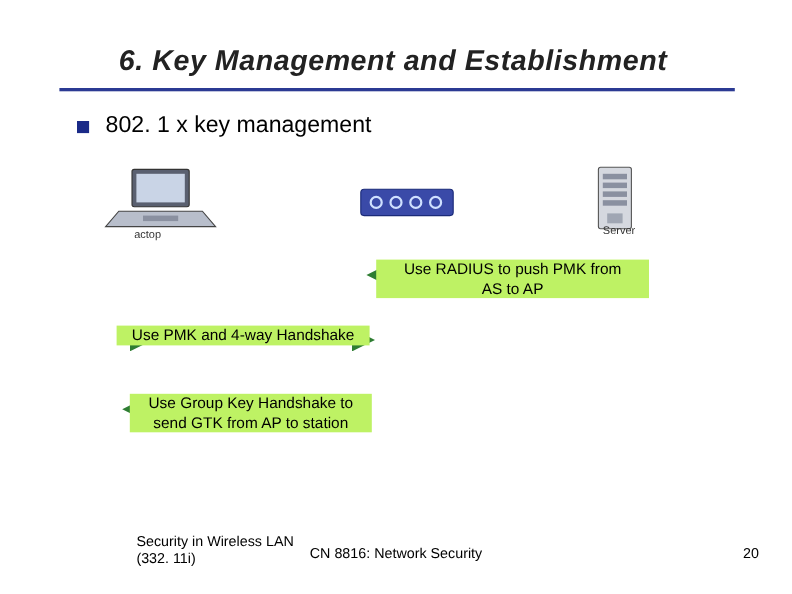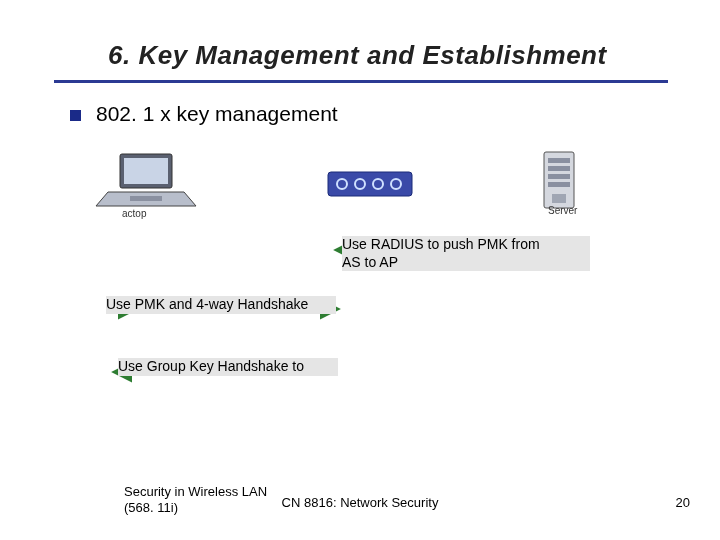--- a/index.html
+++ b/index.html
@@ -61,25 +61,25 @@
   }
   .server-label {
     position: absolute;
     top: 205px;
     left: 548px;
     font-size: 10px;
     color: #333;
   }
   .box {
     position: absolute;
-    background: #e5e5e5;
+    background: #bef264;
     font-family: "Trebuchet MS", Verdana, sans-serif;
     font-size: 14px;
     line-height: 1.25;
-    text-align: left;
+    text-align: center;
     white-space: nowrap;
   }
   .box1 { top: 236px; left: 342px; width: 248px; }
   .box2 { top: 296px; left: 106px; width: 230px; }
   .box3 { top: 358px; left: 118px; width: 220px; }
   .footer {
     position: absolute;
     bottom: 24px;
     left: 0;
     width: 720px;
@@ -164,22 +164,23 @@
 
 <div class="box box1">
   <span>Use RADIUS to push PMK from</span><br>
   <span>AS to AP</span>
 </div>
 <div class="box box2">
   <span>Use PMK and 4-way Handshake</span><br>
 </div>
 <div class="box box3">
   <span>Use Group Key Handshake to</span><br>
+  <span>send GTK from AP to station</span>
 </div>
 
 <div class="footer">
   <div class="footer-left">
     <span>Security in Wireless LAN</span><br>
-    <span>(568. 11i)</span>
+    <span>(332. 11i)</span>
   </div>
   <div class="footer-center">CN 8816: Network Security</div>
   <div class="footer-right">20</div>
 </div>
 
 </body></html>

